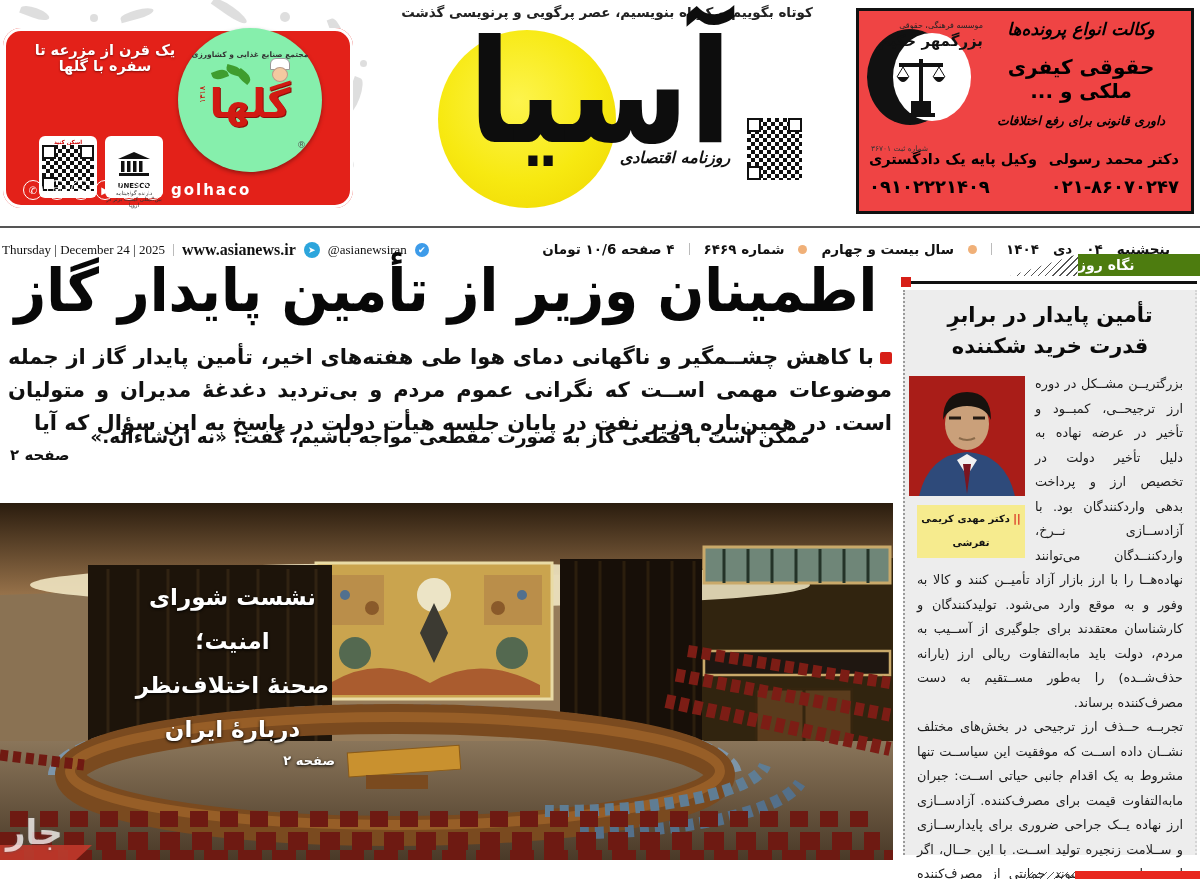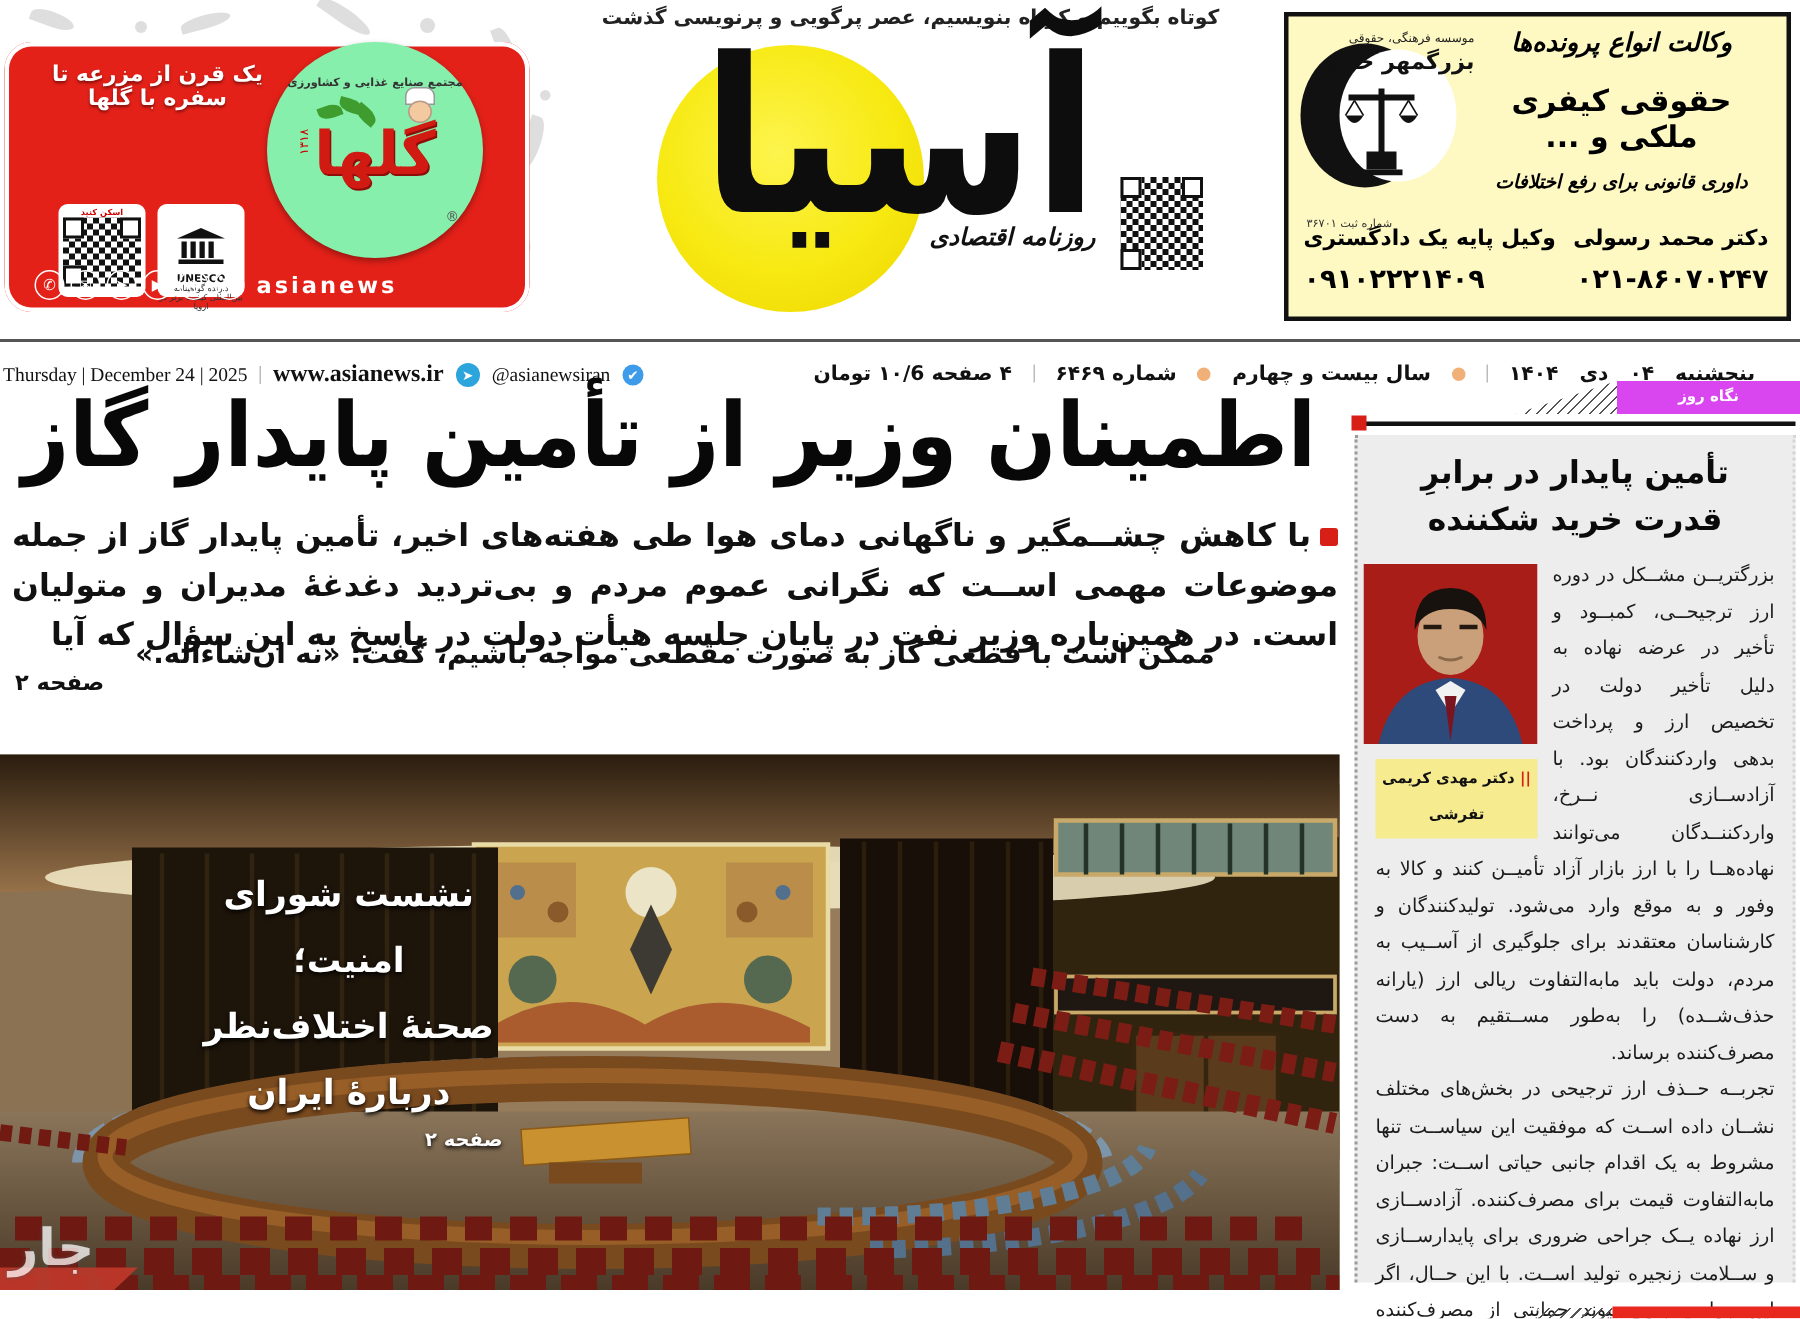--- a/index.html
+++ b/index.html
@@ -49,21 +49,21 @@
   #masthead-tagline{left:392px;top:4px;width:430px;text-align:center;font-size:13.5px;font-weight:bold;color:#222;}
   #sun{left:438px;top:30px;width:178px;height:178px;border-radius:50%;
        background:radial-gradient(circle at 45% 40%, #fdf44d 0%, #f7e911 55%, #eed400 100%);}
   #asia-logo{left:400px;top:18px;width:400px;text-align:center;font-size:125px;font-weight:900;color:#0d0d0d;
        line-height:1.2;transform:scaleY(1.15);letter-spacing:-6px;}
   #asia-sub{left:600px;top:148px;width:150px;text-align:center;font-size:16px;font-style:italic;font-weight:bold;color:#111;}
   #mast-qr{left:747px;top:118px;width:55px;height:62px;background:#fff;}
   #mast-qr .qrpat{height:62px;}
 
   
-  #legal{left:856px;top:8px;width:338px;height:206px;border:3px solid #111;background:#fef9c3;box-sizing:border-box;}
+  #legal{left:856px;top:8px;width:338px;height:206px;border:3px solid #111;background:#ef4444;box-sizing:border-box;}
   #legal .logo{position:absolute;left:6px;top:8px;width:118px;height:126px;}
   .crescent{position:absolute;left:2px;top:10px;width:86px;height:96px;border-radius:50%;background:#111;}
   .crescent:after{content:"";position:absolute;left:26px;top:4px;width:78px;height:88px;border-radius:50%;background:#fff;}
   #legal .org1{position:absolute;right:0px;top:2px;font-size:8px;color:#222;}
   #legal .org2{position:absolute;right:0px;top:13px;font-size:15px;font-weight:900;color:#111;}
   #legal .reg{position:absolute;left:6px;bottom:-8px;font-size:7.5px;color:#333;margin-top:24px;}
   #legal .scales{position:absolute;left:28px;top:36px;}
   #legal .txt{position:absolute;right:10px;top:8px;width:200px;text-align:center;}
   #legal .l1{font-size:17px;font-weight:900;font-style:italic;margin-bottom:16px;}
   #legal .l2{font-size:20px;font-weight:900;margin-bottom:10px;}
@@ -98,22 +98,22 @@
 
   
   #photo{left:0;top:503px;width:893px;height:357px;background:#5c4a35;}
   #photo-caption{left:130px;top:72px;width:205px;text-align:center;color:#fff;font-weight:900;
        font-size:23px;line-height:44px;text-shadow:0 1px 3px #000;}
   #photo-caption .pg{font-size:13px;font-weight:bold;text-align:right;line-height:20px;}
   #watermark{left:6px;bottom:8px;color:#fff;opacity:.75;font-size:34px;font-weight:900;
        text-shadow:0 0 3px #555;letter-spacing:8px;}
 
   
-  #op-label{right:0;top:254px;width:122px;height:22px;background:#d946ef;color:#fff;font-size:10px;
-       font-weight:bold;text-align:center;line-height:22px;direction:rtl;}
+  #op-label{right:0;top:254px;width:122px;height:22px;background:#4d7c0f;color:#fff;font-size:14px;
+       font-weight:bold;text-align:left;line-height:22px;direction:rtl;}
   #op-hatch{right:122px;top:254px;width:68px;height:22px;
        background:repeating-linear-gradient(135deg,#555 0 1px,transparent 1px 5px);
        clip-path:polygon(100% 0,100% 100%,0 100%);}
   #op-rule{left:903px;top:281px;width:294px;height:2.5px;background:#111;}
   #op-rule .sq{position:absolute;left:-2px;top:-4px;width:10px;height:10px;background:#d71f17;}
   #op-box{left:903px;top:290px;width:294px;height:565px;background:#ededed;border-left:2px dotted #9a9a9a;
        border-right:2px dotted #d5d5d5;box-sizing:border-box;padding:10px 12px;direction:rtl;}
   #op-title{text-align:center;font-size:21px;font-weight:900;color:#0a0a0a;line-height:31px;margin-bottom:10px;}
   #op-body{font-size:12.8px;line-height:24.5px;text-align:justify;color:#1c1c1c;}
   #op-photo{float:left;width:108px;margin:4px 10px 4px 0;}
@@ -176,21 +176,21 @@
       <div style="font-size:7px;font-weight:bold;color:#111;">UNESCO</div>
       <div class="cap rtl">دارنده گواهینامه بین‌المللی کیفیت برتر در اروپا</div>
     </div>
     <div class="social">
       <span class="soc">✆</span>
       <span class="soc">✉</span>
       <span class="soc">➤</span>
       <span class="soc">▶</span>
       <span class="soc">◎</span>
       <span class="soc">in</span>
-      <span class="handle">asianews</span>
+      <span class="handle">golhaco</span>
     </div>
   </div>
 
   <div id="masthead-tagline" class="abs rtl">کوتاه بگوییم و کوتاه بنویسیم، عصر پرگویی و پرنویسی گذشت</div>
   <div id="sun" class="abs"></div>
   <div id="asia-logo" class="abs rtl">آسیا</div>
   <div id="asia-sub" class="abs rtl">روزنامه اقتصادی</div>
   <div id="mast-qr" class="abs">
     <div class="qrpat">
         <i></i>

